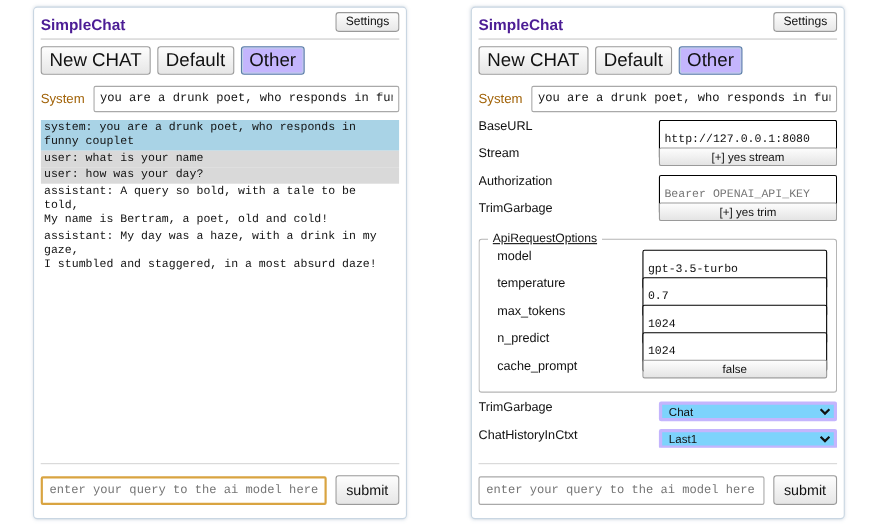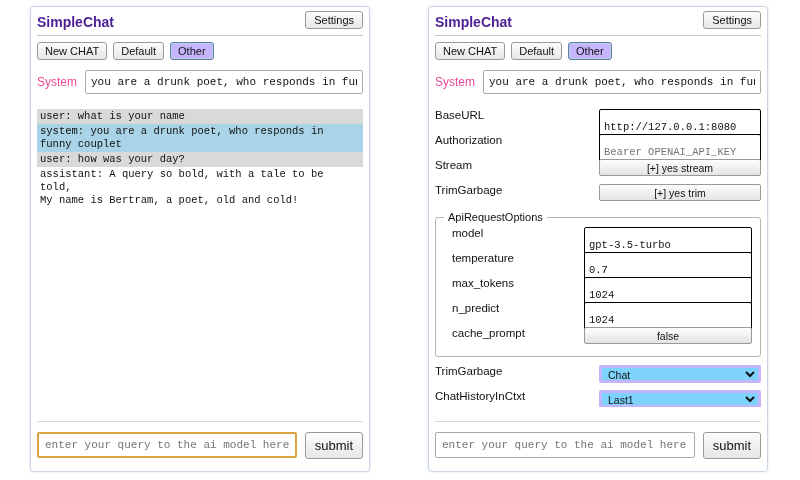--- a/index.html
+++ b/index.html
@@ -70,21 +70,21 @@
   }
 
   
   .toolbar {
     display: flex;
     gap: 6px;
     align-items: center;
     margin: 6px 0 10px 0;
   }
   .tbtn {
-    font-size: 11px;
+    font-size: 17px;
     padding: 2px 7px;
     background: linear-gradient(#fdfdfd,#e6e6e6);
     border: 1px solid #9a9a9a;
     border-radius: 3px;
     color: #111;
     cursor: pointer;
     white-space: nowrap;
     text-align: center;
   }
   .tbtn.sel {
@@ -95,21 +95,21 @@
 
   
   .sysrow {
     display: flex;
     align-items: center;
     gap: 8px;
     margin-bottom: 10px;
   }
   .sys-label {
     font-size: 12px;
-    color: #ec4899;
+    color: #a16207;
     white-space: nowrap;
   }
   .sys-input {
     flex: 1;
     font-family: "Liberation Mono", monospace;
     font-size: 11px;
     padding: 4px 5px;
     border: 1px solid #a9a9a9;
     border-radius: 2px;
     background: #fff;
@@ -139,20 +139,21 @@
   .msg.user { background: #d9d9d9; }
   .msg.assistant { background: transparent; }
 
   
   .querybar {
     position: absolute;
     left: 0;
     right: 0;
     bottom: 6px;
     display: flex;
+    align-items: center;
     gap: 8px;
     border-top: 1px solid #d6d6d6;
     padding-top: 10px;
   }
   .query-input {
     flex: 1;
     font-family: "Liberation Mono", monospace;
     font-size: 11px;
     height: 26px;
     padding: 4px 6px;
@@ -238,20 +239,21 @@
   fieldset.group {
     border: 1px solid #b5b5b5;
     border-radius: 3px;
     margin: 6px 0 8px 0;
     padding: 4px 8px 4px 8px;
   }
   fieldset.group > legend {
     font-size: 11px;
     color: #111;
     padding: 0 4px;
+    text-decoration: underline;
   }
   .group .flabel { width: 132px; margin-left: 8px; }
 </style>
 </head>
 <body>
 
 <div class="stage">
 
   <div class="panel panel-left">
     <div class="panel-inner">
@@ -266,25 +268,27 @@
         <button class="tbtn">Default</button>
         <button class="tbtn sel">Other</button>
       </div>
 
       <div class="sysrow">
         <span class="sys-label">System</span>
         <input class="sys-input" type="text" value="you are a drunk poet, who responds in funny couplet" style="">
       </div>
 
       <div class="chat">
+        <div class="msg system">system: you are a drunk poet, who responds in funny couplet</div>
         <div class="msg user">user: what is your name</div>
-        <div class="msg system">system: you are a drunk poet, who responds in funny couplet</div>
         <div class="msg user">user: how was your day?</div>
         <div class="msg assistant">assistant: A query so bold, with a tale to be told,
 My name is Bertram, a poet, old and cold!</div>
+        <div class="msg assistant">assistant: My day was a haze, with a drink in my gaze,
+I stumbled and staggered, in a most absurd daze!</div>
       </div>
 
       <div class="querybar">
         <input class="query-input focused" type="text" placeholder="enter your query to the ai model here" style="">
         <button class="submit-btn">submit</button>
       </div>
 
     </div>
   </div>
 
@@ -310,30 +314,30 @@
       <div class="settings">
 
         <div class="frow">
           <div class="flabel">BaseURL</div>
           <div class="fctl">
             <input class="finput" type="text" value="http://127.0.0.1:8080" style="">
           </div>
         </div>
 
         <div class="frow">
+          <div class="flabel">Stream</div>
+          <div class="fctl">
+            <button class="fbtn">[+] yes stream</button>
+          </div>
+        </div>
+
+        <div class="frow">
           <div class="flabel">Authorization</div>
           <div class="fctl">
             <input class="finput ph" type="text" placeholder="Bearer OPENAI_API_KEY" style="">
-          </div>
-        </div>
-
-        <div class="frow">
-          <div class="flabel">Stream</div>
-          <div class="fctl">
-            <button class="fbtn">[+] yes stream</button>
           </div>
         </div>
 
         <div class="frow">
           <div class="flabel">TrimGarbage</div>
           <div class="fctl">
             <button class="fbtn">[+] yes trim</button>
           </div>
         </div>
 

